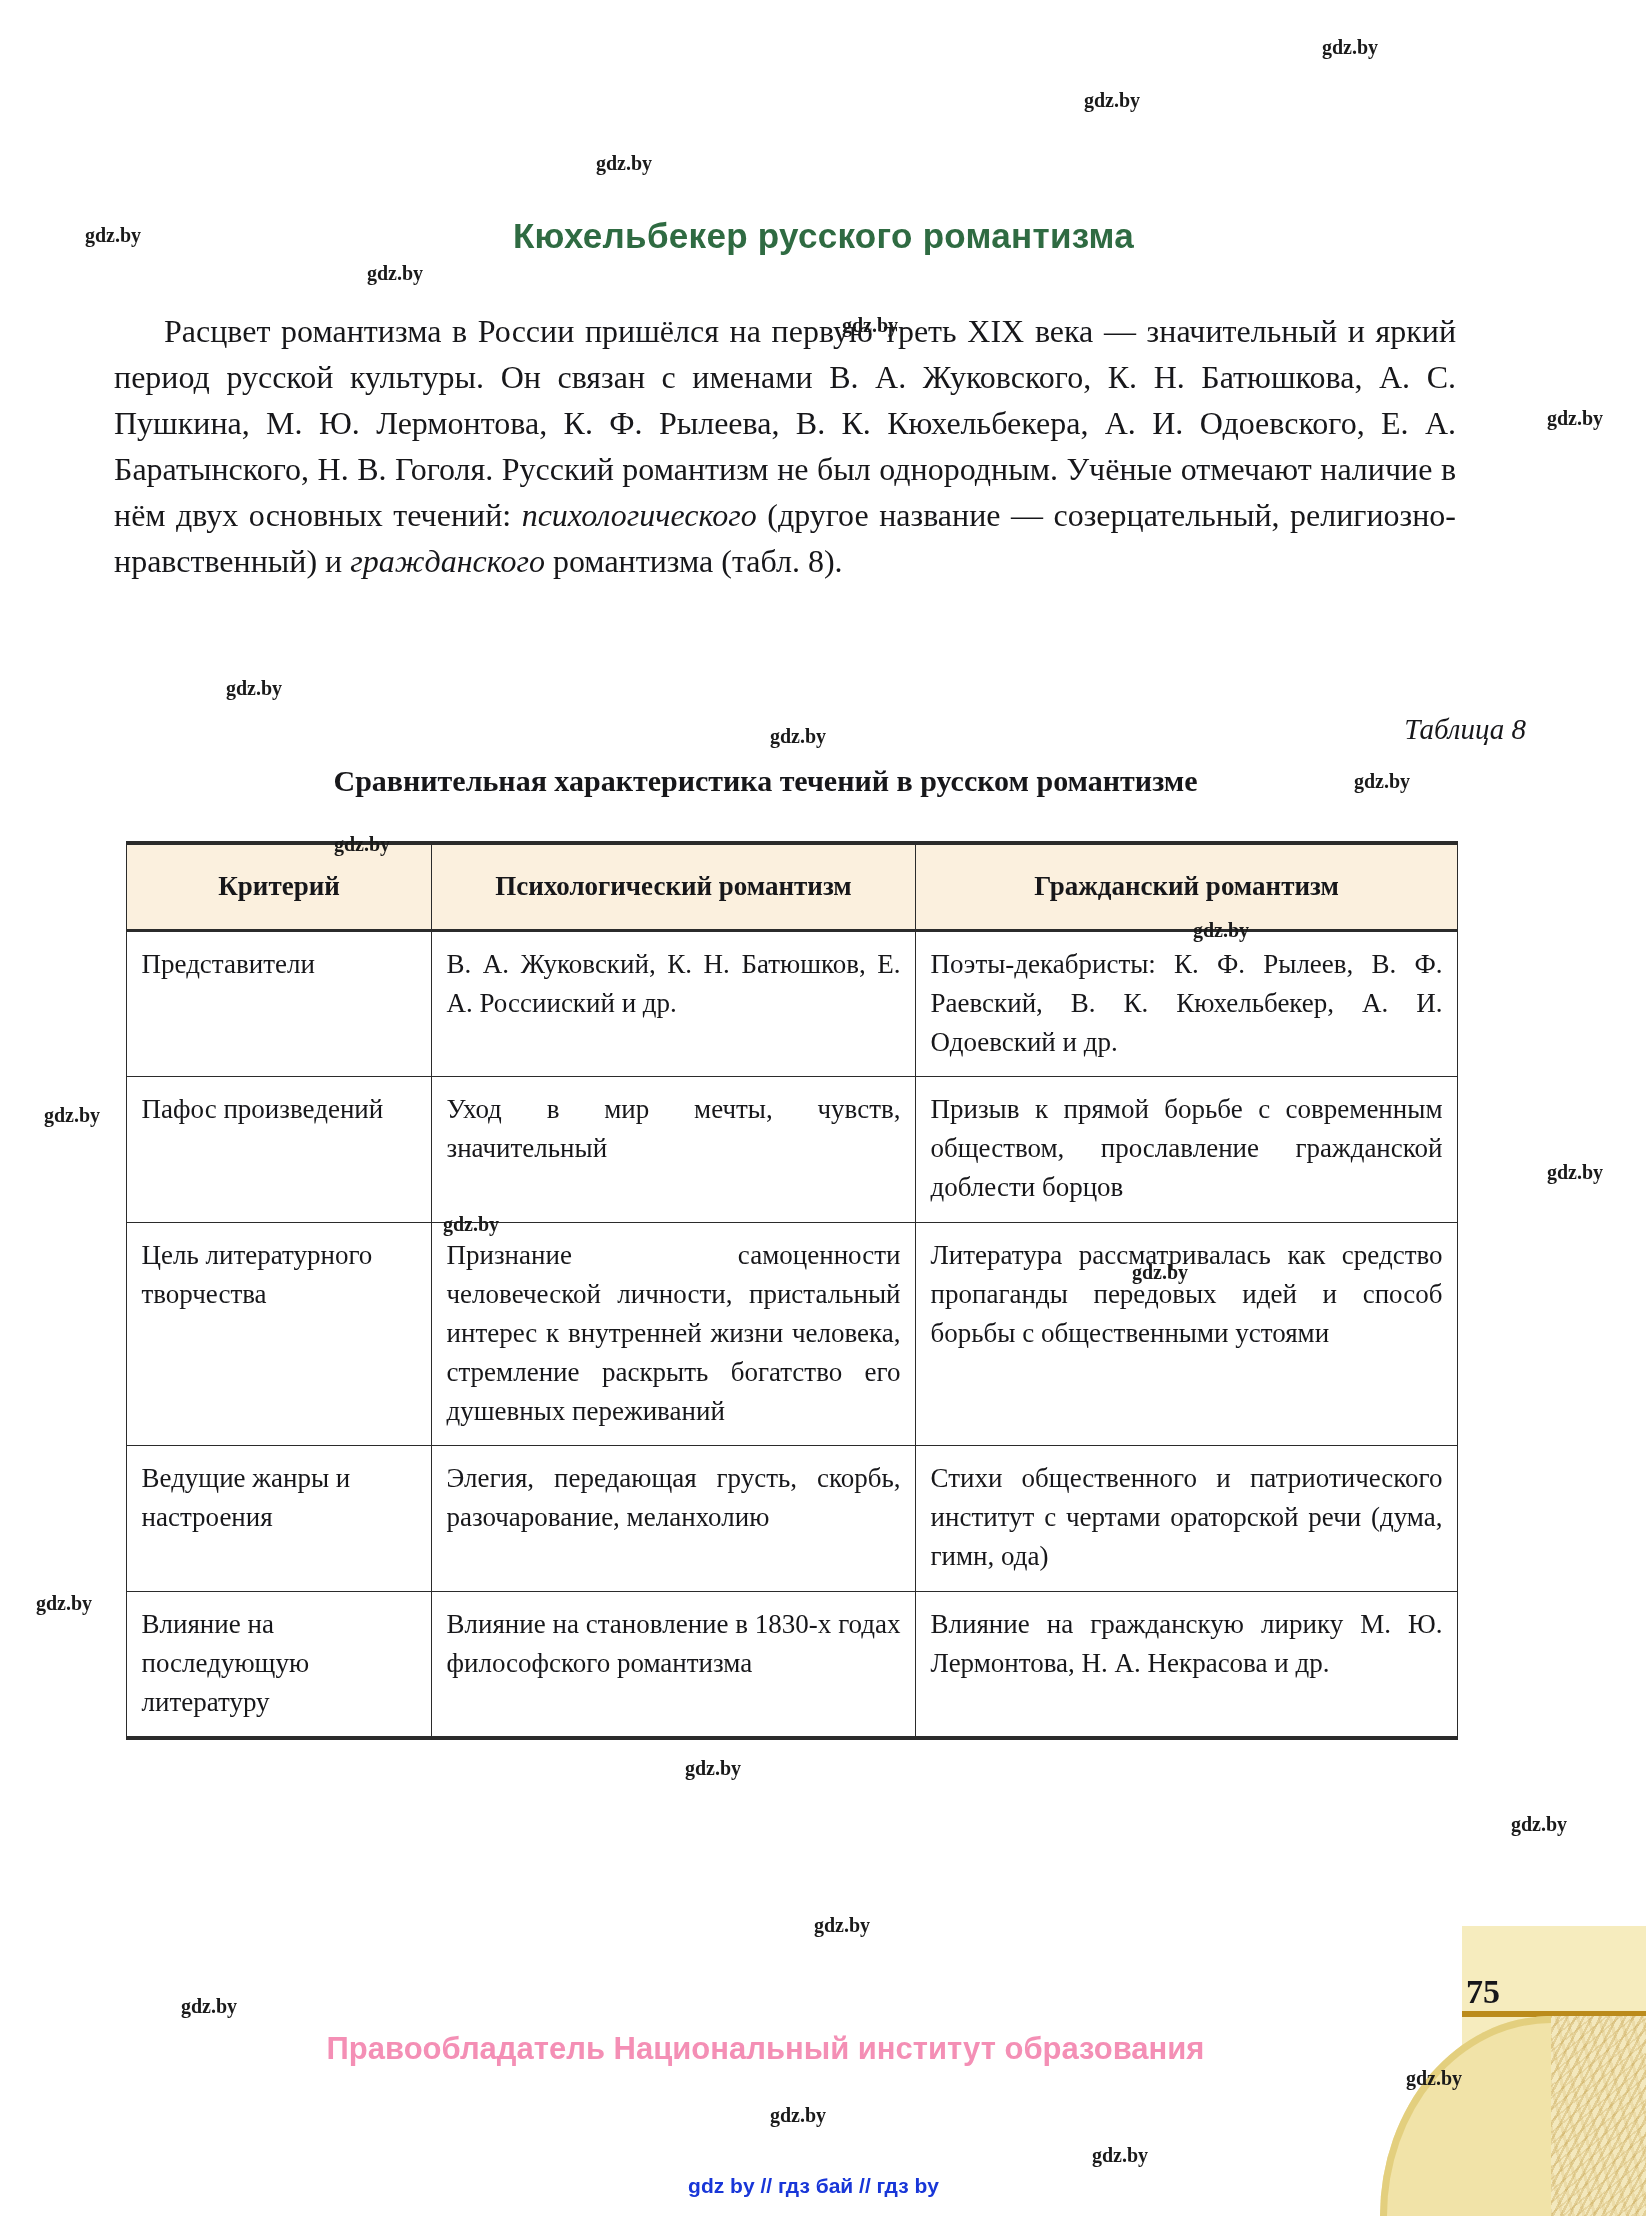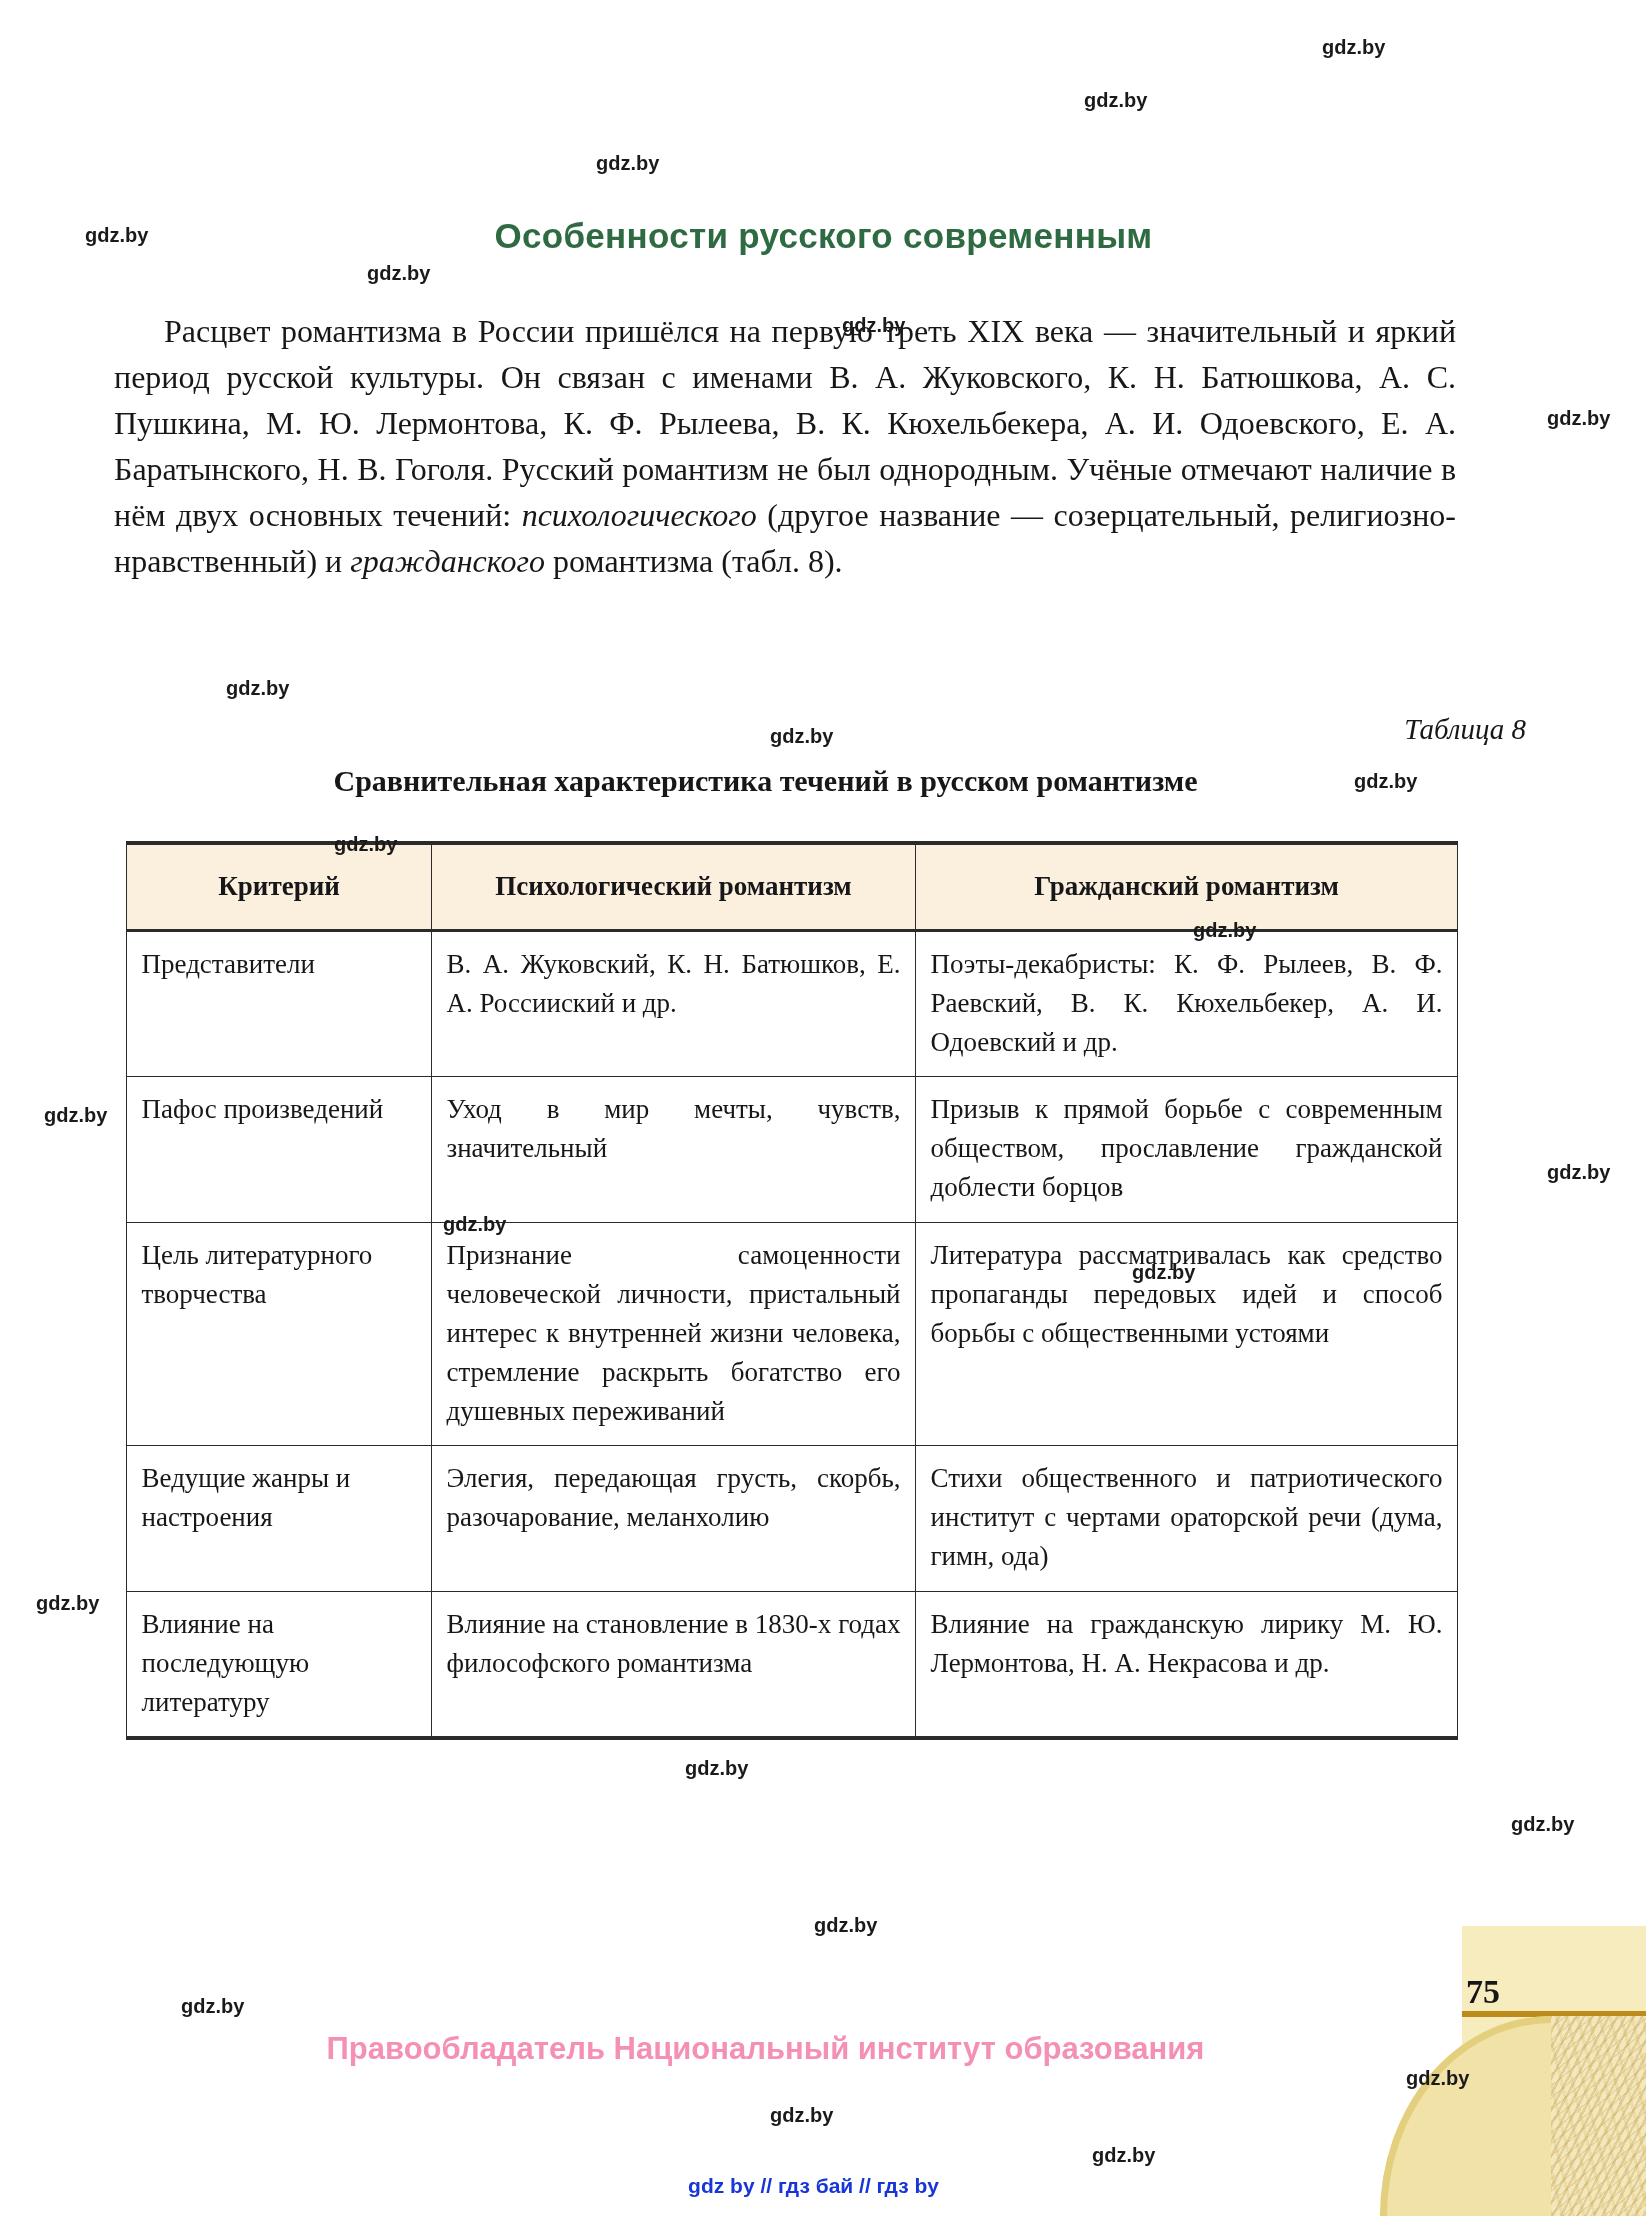--- a/index.html
+++ b/index.html
@@ -32,21 +32,21 @@
     z-index: 40;
   }
   .promo-banner .promo-inner {
     display: inline-block;
     margin-left: -266px;
   }
 
   
   .wm {
     position: absolute;
-    font-family: Liberation Sans, sans-serif;
+    font-family: Liberation Serif, serif;
     font-size: 20px;
     font-weight: 600;
     color: #1a1a1a;
     white-space: nowrap;
     z-index: 30;
     pointer-events: none;
     text-align: right;
   }
 
   
@@ -272,21 +272,21 @@
       <div class="wm" style="left: 36px; top: 1592px;">gdz.by</div>
       <div class="wm" style="left: 685px; top: 1757px;">gdz.by</div>
       <div class="wm" style="left: 1511px; top: 1813px;">gdz.by</div>
       <div class="wm" style="left: 814px; top: 1914px;">gdz.by</div>
       <div class="wm" style="left: 181px; top: 1995px;">gdz.by</div>
       <div class="wm" style="left: 1406px; top: 2067px;">gdz.by</div>
       <div class="wm" style="left: 770px; top: 2104px;">gdz.by</div>
       <div class="wm" style="left: 1092px; top: 2144px;">gdz.by</div>
     </div>
 
-  <h1 class="chapter-title">Особенности русского современным</h1>
+  <h1 class="chapter-title">Кюхельбекер русского романтизма</h1>
 
   <p class="body-text">
     <span class="indent"></span><span>Расцвет романтизма в России пришёлся на первую треть XIX ве­ка — значительный и яркий период русской культуры. Он связан с именами В. А. Жуковского, К. Н. Батюшкова, А. С. Пушкина, М. Ю. Лермонтова, К. Ф. Рылеева, В. К. Кюхельбекера, А. И. Одо­евского, Е. А. Баратынского, Н. В. Гоголя. Русский романтизм не был однородным. Учёные отмечают наличие в нём двух основных течений: </span><i>психологического</i><span> (другое название — созерцательный, ре­лигиозно-нравственный) и </span><i>гражданского</i><span> романтизма (табл. 8).</span>
   </p>
 
   <div class="table-number">Таблица 8</div>
 
   <div class="table-caption">Сравнительная характеристика течений в русском романтизме</div>
 
   <table class="cmp-table">

